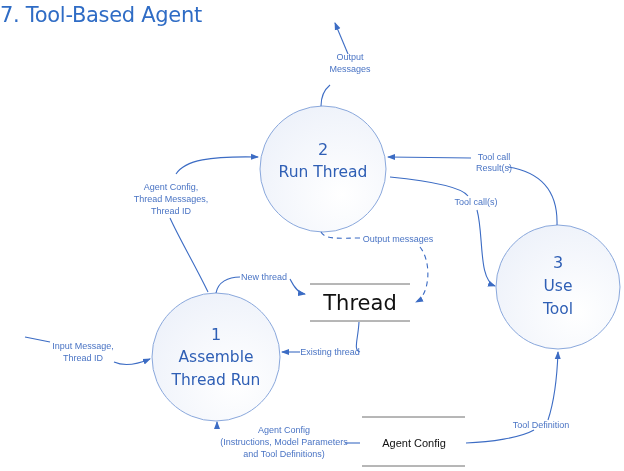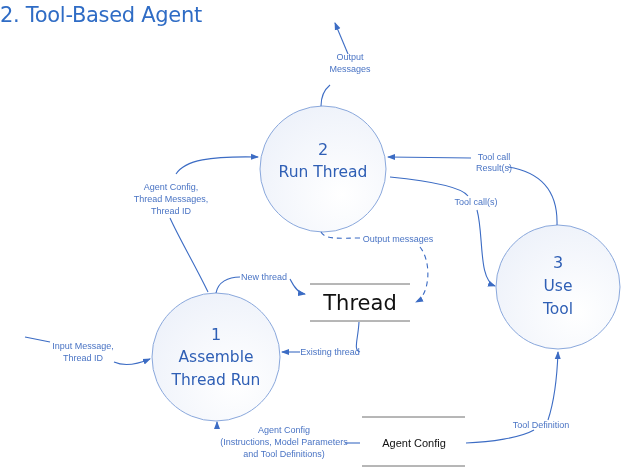--- a/index.html
+++ b/index.html
@@ -14,21 +14,21 @@
   .proc-num, .proc-name { font-family: "DejaVu Sans", sans-serif; fill: #2f5fb5; }
   .proc-num { font-size: 16px; }
   .proc-name { font-size: 15.5px; }
   .store-line { stroke: #6f6f6f; stroke-width: 1; }
   .store-text-big { font-family: "DejaVu Sans", sans-serif; font-size: 21px; fill: #111; }
   .store-text { font-family: "Liberation Sans", sans-serif; font-size: 11px; fill: #111; }
 </style>
 </head>
 <body>
 
-<div id="title">2. Tool-Based Agent</div>
+<div id="title">7. Tool-Based Agent</div>
 
 <svg width="624" height="471" viewBox="0 0 624 471">
   <defs>
     <radialGradient id="cg" cx="65%" cy="70%" r="75%">
       <stop offset="0%" stop-color="#ffffff"></stop>
       <stop offset="100%" stop-color="#eef2fa"></stop>
     </radialGradient>
     <marker id="arr" markerWidth="8" markerHeight="8" refX="7" refY="4" orient="auto" markerUnits="userSpaceOnUse">
       <path d="M0,1 L8,4 L0,7 Z" fill="#3c6cc4"></path>
     </marker>

